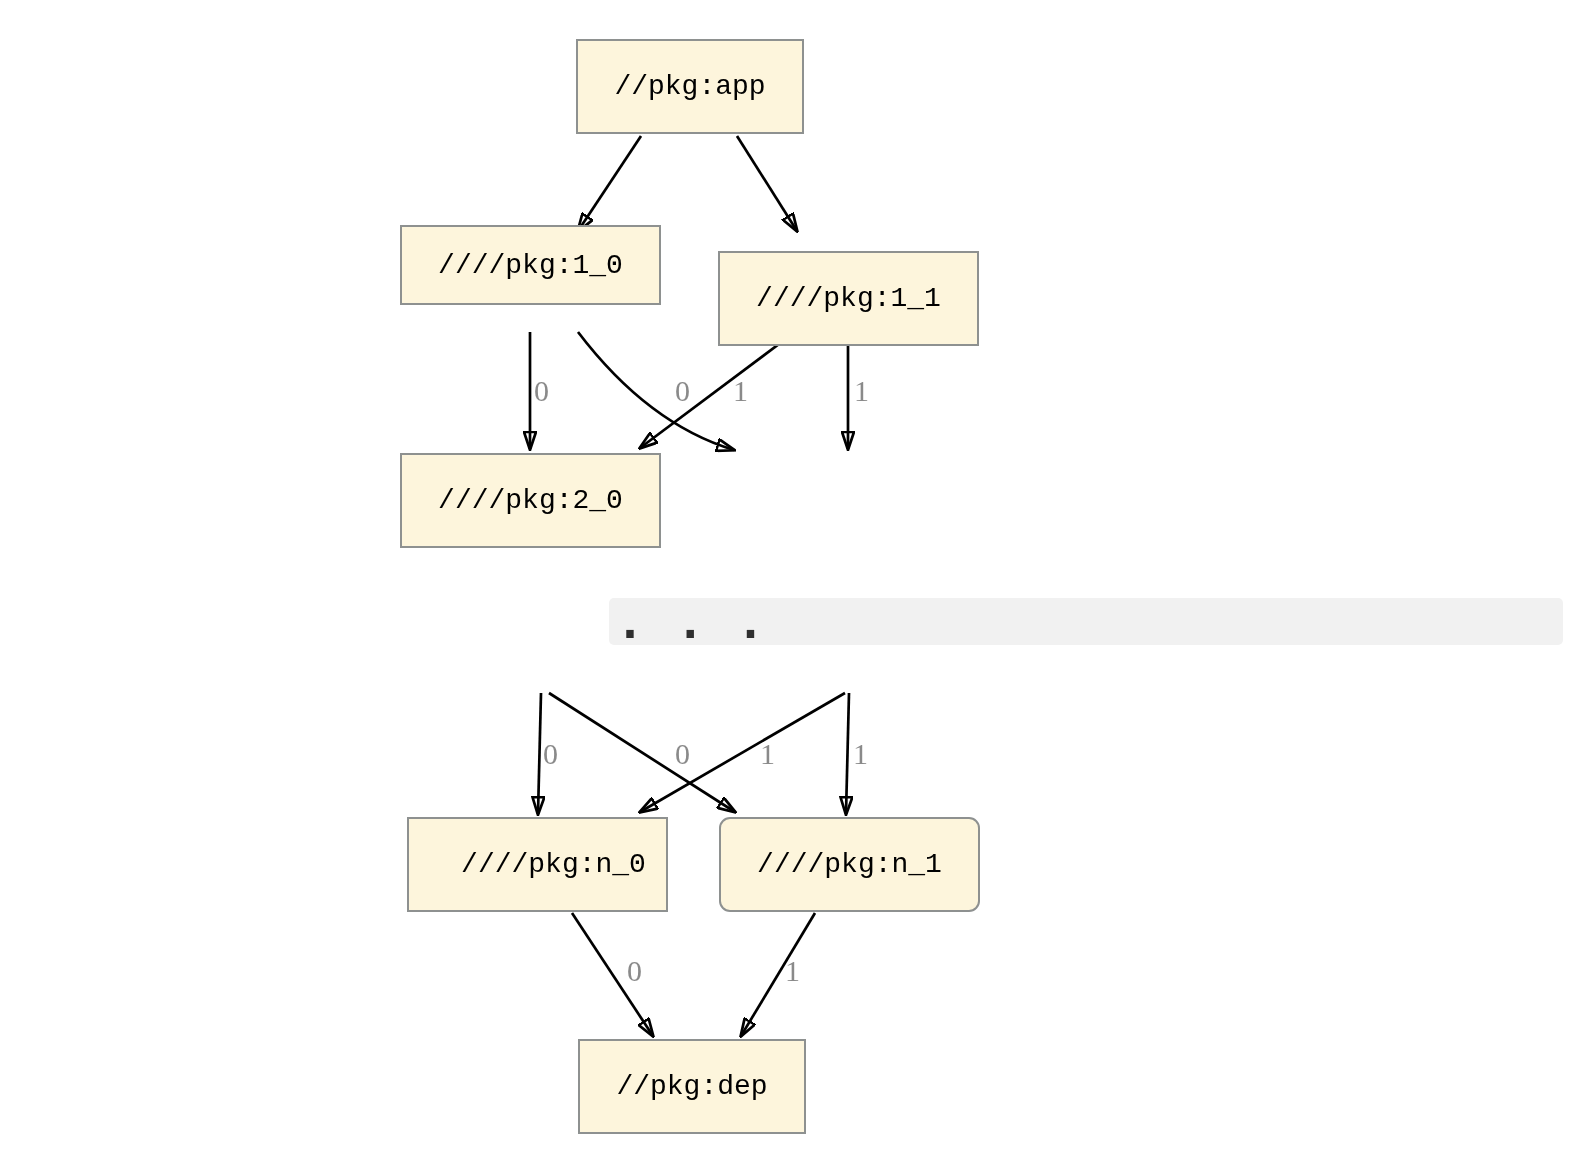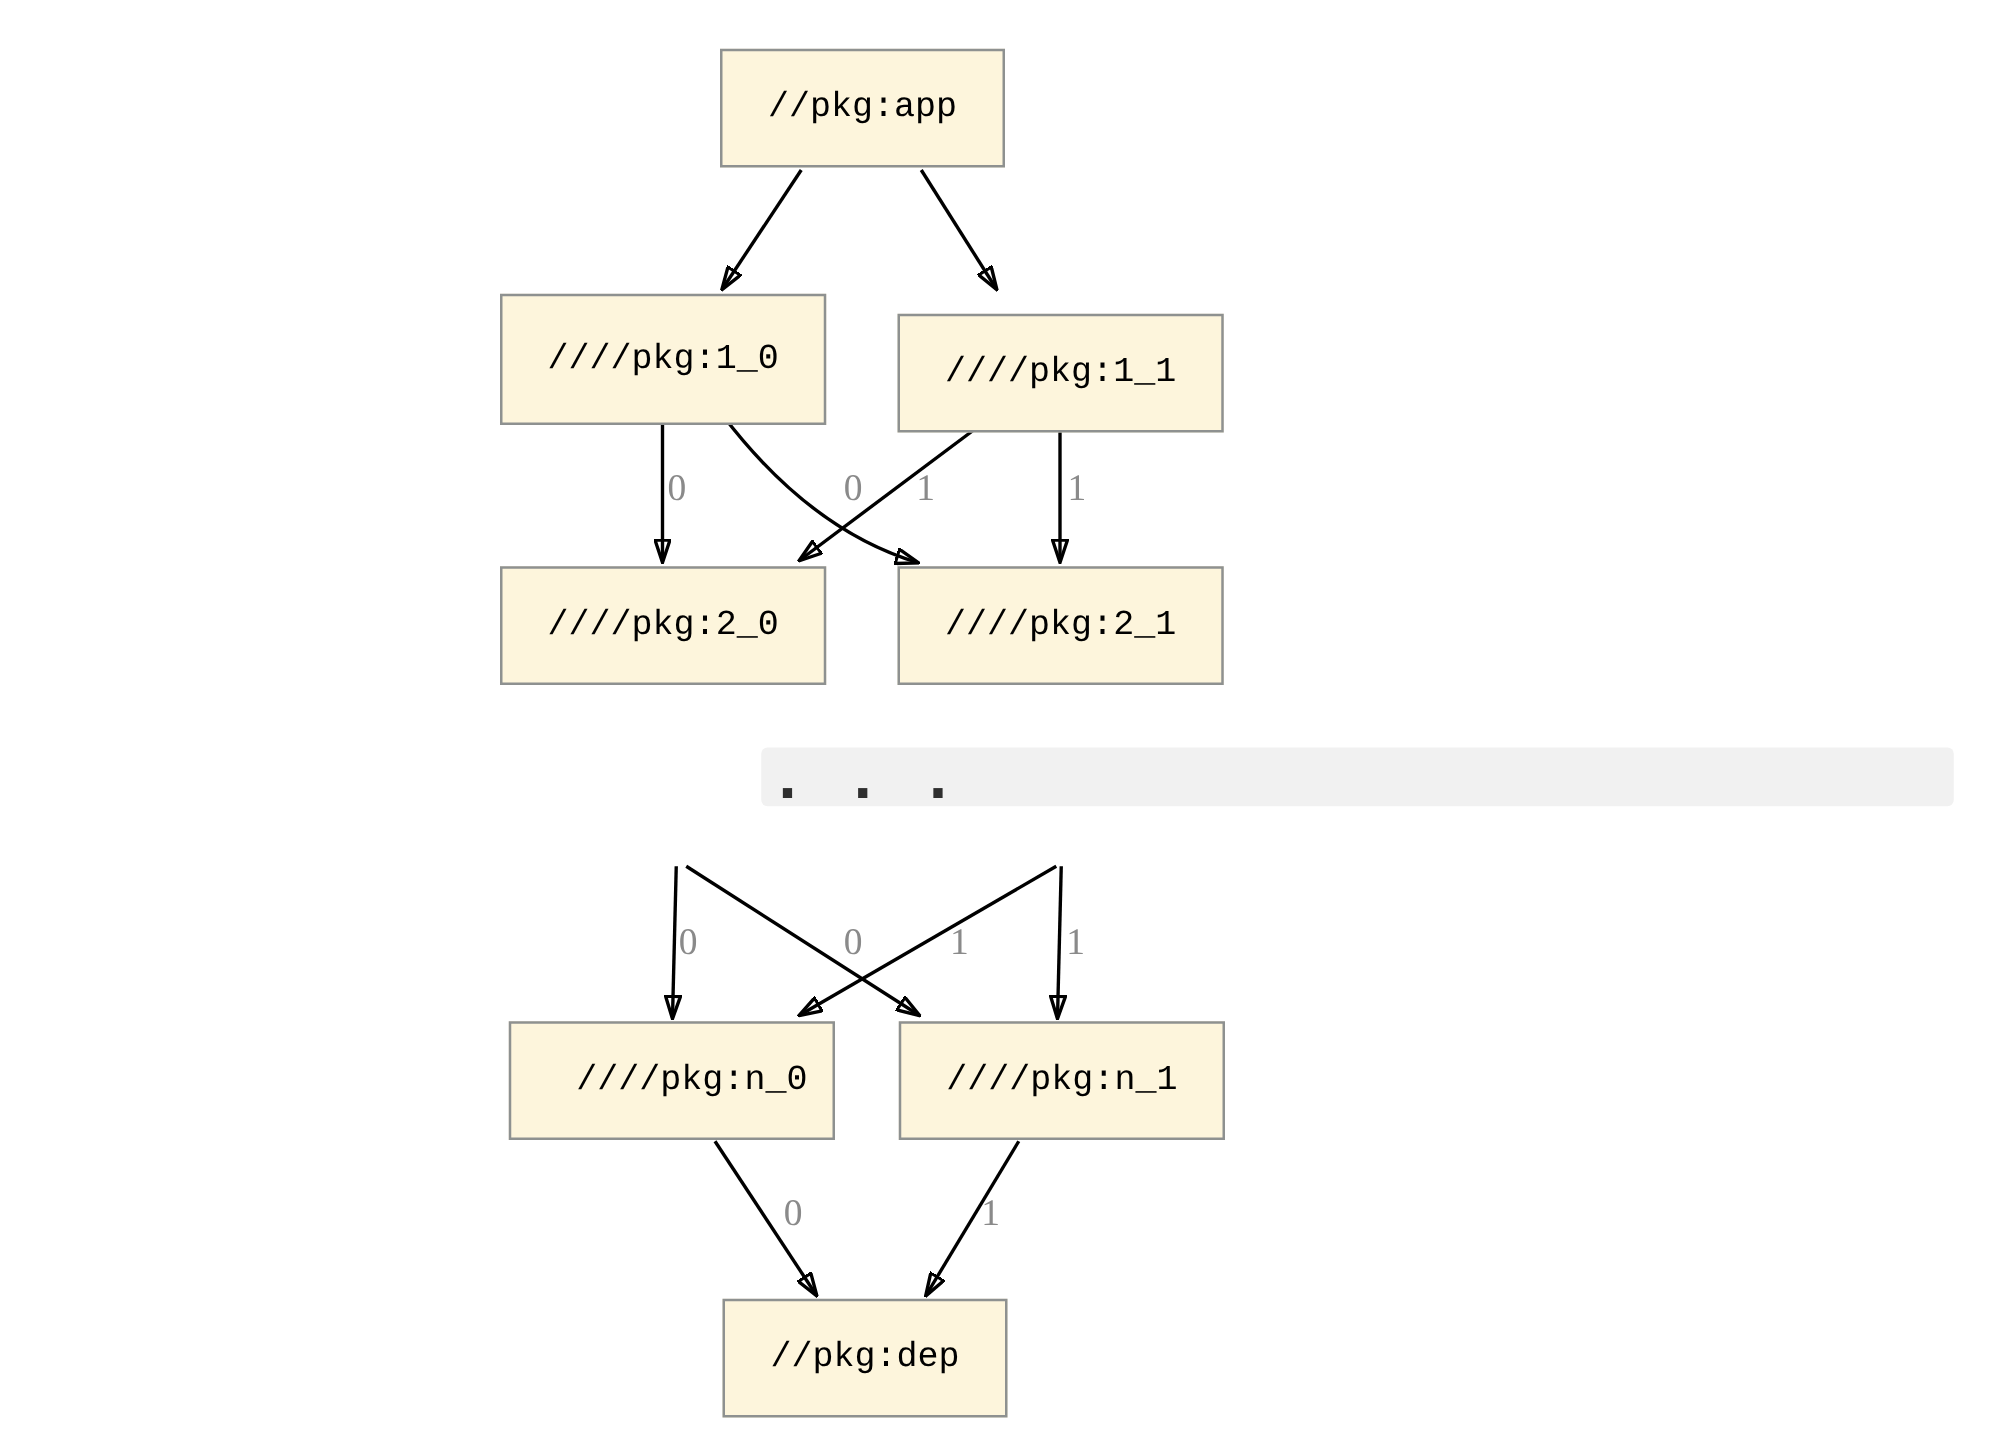--- a/index.html
+++ b/index.html
@@ -28,26 +28,26 @@
     border: 2px solid var(--node-border, #8e9190);
     display: flex;
     align-items: center;
     justify-content: center;
     font-size: 28px;
     font-weight: normal;
     color: #000;
     white-space: pre;
   }
   .n-app  { left: 576px; top:   39px; width: 228px; height: 95px; }
-  .n-1_0  { left: 400px; top:  235px; width: 261px; height: 105px; }
+  .n-1_0  { left: 400px; top:  225px; width: 261px; height: 80px; }
   .n-1_1  { left: 718px; top:  235px; width: 261px; height: 95px; margin-top: 16px; }
   .n-2_0  { left: 400px; top:  453px; width: 261px; height: 95px; text-align: center; }
   .n-2_1  { left: 718px; top:  453px; width: 261px; height: 95px; }
   .n-n0   { left: 407px; top:  817px; width: 261px; height: 95px; padding-left: 32px; }
-  .n-n1   { left: 719px; top:  817px; width: 261px; height: 95px; }
+  .n-n1   { left: 719px; top:  817px; width: 261px; height: 95px; border-radius: 11px; }
   .n-dep  { left: 578px; top: 1039px; width: 228px; height: 95px; }
 
   .elabel {
     position: absolute;
     font-family: "Liberation Serif", serif;
     font-size: 30px;
     line-height: 1;
     color: var(--edge-label, #8a8a8a);
   }
   
@@ -107,21 +107,20 @@
     <path d="M845,693 L640,812" marker-end="url(#arrow)"></path>
     <path d="M849,693 L846,814" marker-end="url(#arrow)"></path>
     <path d="M572,913 L653,1036" marker-end="url(#arrow)"></path>
     <path d="M815,913 L741,1036" marker-end="url(#arrow)"></path>
   </svg>
 
   <div class="node n-app">//pkg:app</div>
   <div class="node n-1_0">////pkg:1_0</div>
   <div class="node n-1_1">////pkg:1_1</div>
   <div class="node n-2_0">////pkg:2_0</div>
-  <div class="node n-2_1">////pkg:2_1</div>
   <div class="node n-n0">////pkg:n_0</div>
   <div class="node n-n1">////pkg:n_1</div>
   <div class="node n-dep">//pkg:dep</div>
 
   <div class="ellipsis-bar">
     <span class="dots">.  .  .</span>
   </div>
 
   <span class="elabel el-b1">0</span>
   <span class="elabel el-b2">0</span>

